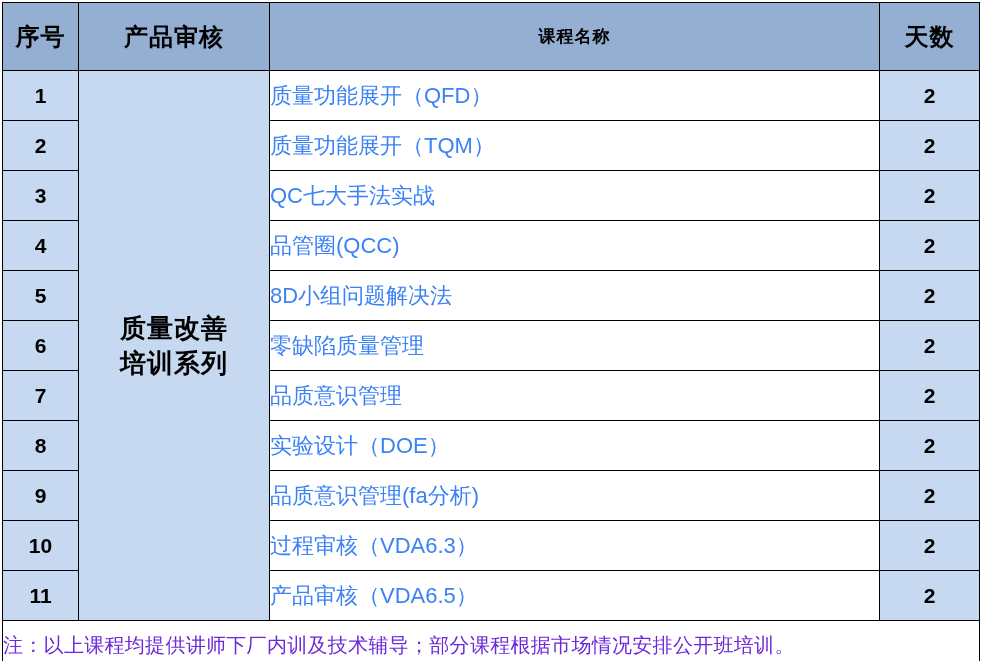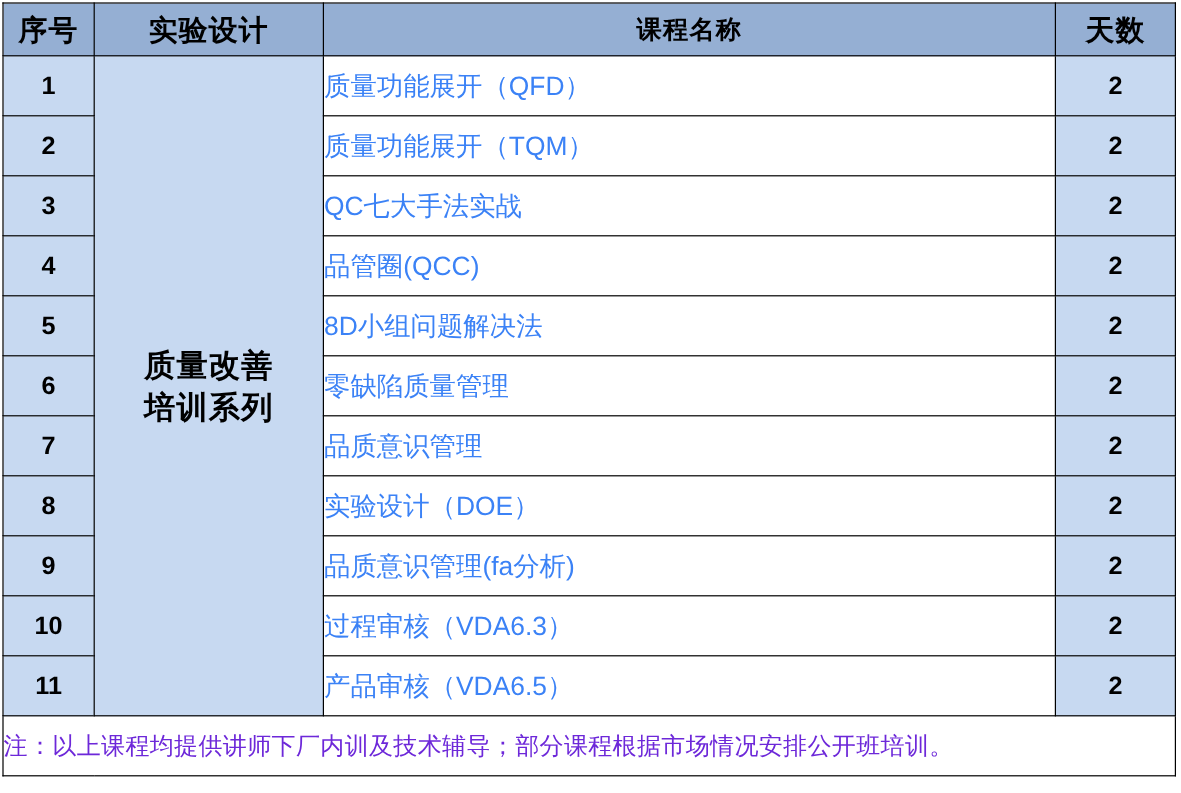--- a/index.html
+++ b/index.html
@@ -32,30 +32,30 @@
     box-sizing: border-box;
   }
   
   col.c-no     { width: 76px; }
   col.c-series { width: 191px; }
   col.c-name   { width: 610px; }
   col.c-days   { width: 100px; }
 
   
   thead th {
-    height: 44px;
+    height: 68px;
     background: #95AFD3;
     color: #000000;
     font-weight: bold;
     font-size: 24px;
     text-align: center;
     vertical-align: middle;
     letter-spacing: 1px;
   }
-  thead th.th-name { font-size: 21px; }
+  thead th.th-name { font-size: 17px; }
 
   
   tbody tr { height: 50px; }
   td.cell-no {
     background: #C7D9F1;
     text-align: center;
     vertical-align: middle;
     font-weight: bold;
     font-size: 21px;
     color: #000000;
@@ -121,21 +121,21 @@
   <table class="course-table">
     <colgroup>
       <col class="c-no">
       <col class="c-series">
       <col class="c-name">
       <col class="c-days">
     </colgroup>
     <thead>
       <tr>
         <th class="th-no">序号</th>
-        <th class="th-series">实验设计</th>
+        <th class="th-series">产品审核</th>
         <th class="th-name">课程名称</th>
         <th class="th-days">天数</th>
       </tr>
     </thead>
     <tbody>
       <tr>
         <td class="cell-no">1</td>
         <td class="cell-series" rowspan="11">
             <span class="series-text">质量改善
 培训系列</span>

